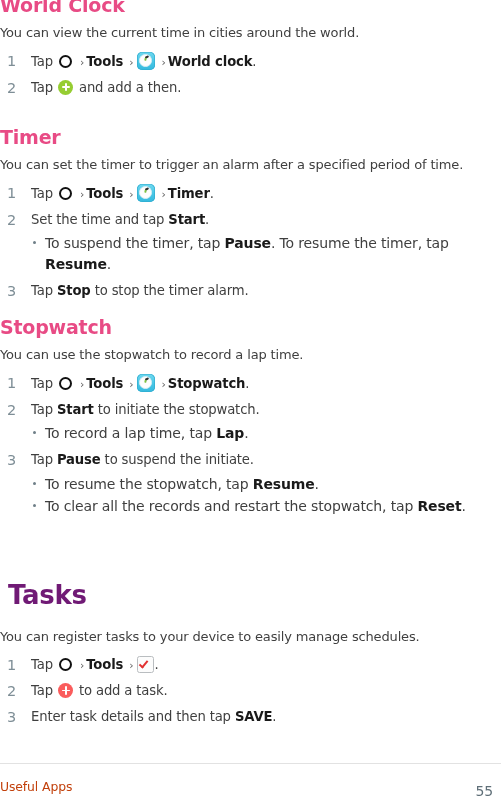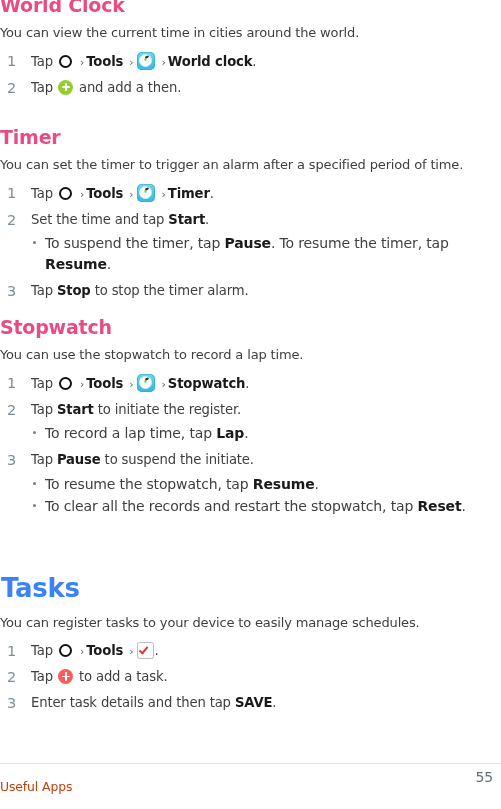--- a/index.html
+++ b/index.html
@@ -30,22 +30,22 @@
     position: absolute;
     left: 0;
     top: 0;
     width: 493px;
   }
 
   
   h1.section-title {
     font-size: 26px;
     font-weight: bold;
-    color: #3b82f6;
-    margin: 1px;
+    color: #701a75;
+    margin: 8px;
     padding: 0;
     line-height: 1.05;
     letter-spacing: -0.3px;
   }
   h2.sub-title {
     font-size: 19px;
     font-weight: bold;
     color: #e84b85;
     margin: 0;
     padding: 0;
@@ -258,21 +258,21 @@
     position: absolute;
     left: 0px;
     top: 16px;
     font-size: 12.4px;
     color: #c2410c;
     letter-spacing: -0.1px;
   }
   .footer .pageno {
     position: absolute;
     right: 8px;
-    top: 6px;
+    top: 20px;
     font-size: 14px;
     color: #5f6f78;
     letter-spacing: -0.1px;
   }
 
   
   .blk-worldclock { position: absolute; left: 0; top: -4px; width: 493px; }
   .blk-timer      { position: absolute; left: 0; top: 128px; width: 493px; }
   .blk-stopwatch  { position: absolute; left: 0; top: 318px; width: 493px; }
   .blk-tasks      { position: absolute; left: 0; top: 574px; width: 493px; }
@@ -355,21 +355,21 @@
           <span class="num">1</span>
           <span class="txt"><span>Tap</span>
             <span class="ic ic-home"></span>
             <span class="chev">›</span><b>Tools</b>
             <span class="chev">›</span><span class="ic ic-clock"><span class="face"></span><span class="hand-a"></span><span class="hand-b"></span></span>
             <span class="chev">›</span><b>Stopwatch</b><span>.</span></span>
         </li>
 
         <li class="step">
           <span class="num">2</span>
-          <span class="txt"><span>Tap </span><b>Start</b><span> to initiate the register.</span></span>
+          <span class="txt"><span>Tap </span><b>Start</b><span> to initiate the stopwatch.</span></span>
           <ul class="subs">
             <li class="sub"><span>To record a lap time, tap </span><b>Lap</b><span>.</span></li>
           </ul>
         </li>
 
         <li class="step">
           <span class="num">3</span>
           <span class="txt"><span>Tap </span><b>Pause</b><span> to suspend the initiate.</span></span>
           <ul class="subs">
             <li class="sub"><span>To resume the stopwatch, tap </span><b>Resume</b><span>.</span></li>

